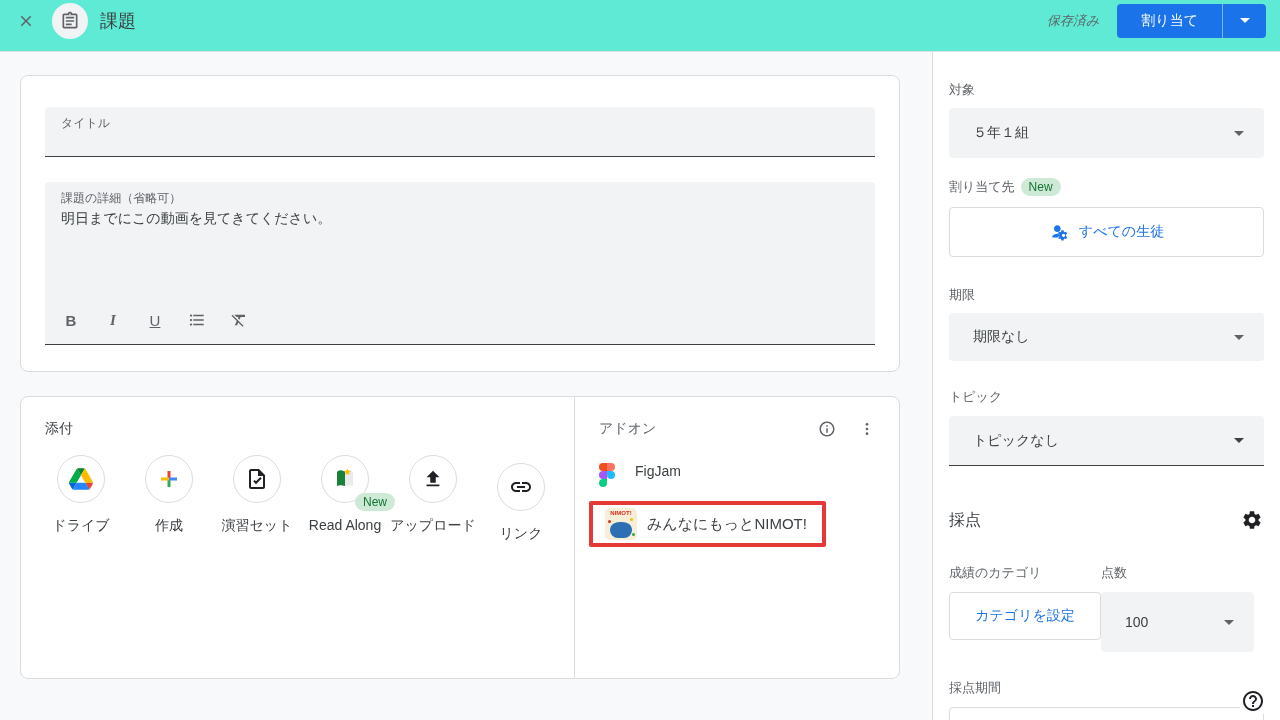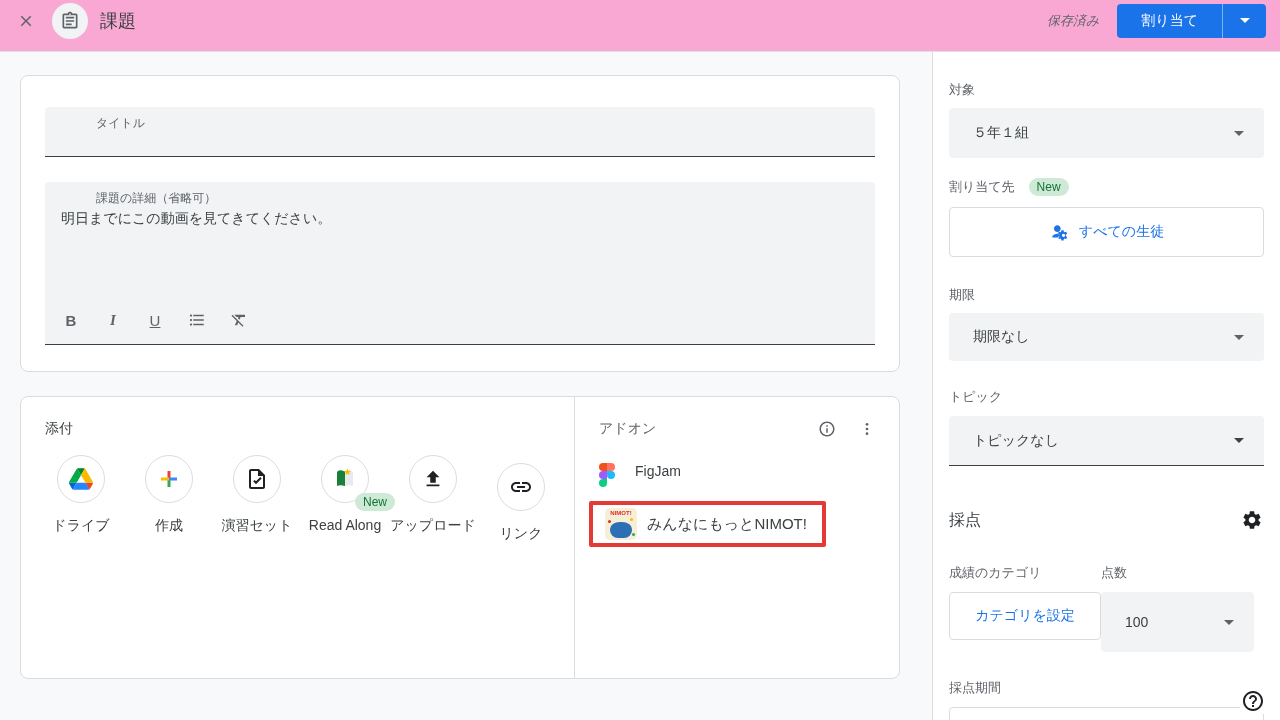--- a/index.html
+++ b/index.html
@@ -1,42 +1,42 @@
 <!DOCTYPE html>
 <html><head>
 <meta charset="utf-8">
 <style>
   * { margin:0; padding:0; box-sizing:border-box; }
   html,body { width:1280px; height:720px; overflow:hidden; }
   body { font-family:"Liberation Sans","DejaVu Sans",sans-serif; color:#3c4043; background:#fff; }
   .app { position:relative; width:1280px; height:720px; background:#fff; }
 
   
-  .header { position:absolute; top:0; left:0; right:0; height:52px; background:#f9a8d4;
+  .header { position:absolute; top:0; left:0; right:0; height:52px; background:#5eead4;
             border-bottom:1px solid #e0e0e0; display:flex; align-items:center; padding:0 14px 10px 14px; }
   .close-btn { width:24px; height:24px; border:none; background:none; cursor:pointer; color:#5f6368; display:flex; align-items:center; justify-content:center; }
   .hdr-icon-circle { width:36px; height:36px; border-radius:50%; background:#f1f3f4; display:flex; align-items:center; justify-content:center; margin-left:14px; }
   .hdr-title { font-size:18px; color:#3c4043; margin-left:12px; }
   .hdr-right { margin-left:auto; display:flex; align-items:center; }
   .saved { font-size:13px; font-style:italic; color:#5f6368; margin-right:18px; }
   .assign-split { display:flex; }
   .assign-main { height:34px; padding:0 24px; background:#1a73e8; color:#fff; font-size:14px; font-weight:500;
                  border:none; border-radius:4px 0 0 4px; cursor:pointer; font-family:inherit; }
   .assign-arrow { height:34px; width:44px; background:#1a73e8; border:none; border-left:1px solid rgba(255,255,255,.45);
                   border-radius:0 4px 4px 0; cursor:pointer; display:flex; align-items:center; justify-content:center; }
   .caret-white { width:0; height:0; border-left:5px solid transparent; border-right:5px solid transparent; border-top:5px solid #fff; }
 
   
   .content { position:absolute; top:52px; left:0; width:932px; bottom:0; background:#f8f9fa; }
   .card { position:absolute; left:20px; width:880px; background:#fff; border:1px solid #dadce0; border-radius:8px; }
   .card-form { top:23px; height:297px; padding:31px 24px 0; }
   .card-attach { top:344px; height:283px; display:flex; }
 
   .field { background:#f1f3f4; border-radius:4px 4px 0 0; border-bottom:1px solid #3c4043; padding:8px 16px; }
-  .field-label { font-size:12px; color:#5f6368; display:block;margin-left:35px; }
+  .field-label { font-size:12px; color:#5f6368; display:block; }
   .field-value { font-size:14px; color:#3c4043; display:block; margin-top:3px; }
   .title-field { height:50px; }
   .desc-field { height:163px; margin-top:25px; display:flex; flex-direction:column; }
   .toolbar { margin-top:auto; display:flex; align-items:center; gap:22px; padding-bottom:6px; }
   .tb-btn { border:none; background:none; cursor:pointer; color:#5f6368; font-size:15px; font-family:inherit;
             width:20px; height:20px; display:flex; align-items:center; justify-content:center; }
   .tb-bold { font-weight:700; }
   .tb-italic { font-style:italic; font-family:"Liberation Serif","DejaVu Serif",serif; font-weight:600; }
   .tb-underline { text-decoration:underline; }
 
@@ -72,21 +72,21 @@
   .sidebar { position:absolute; top:52px; left:932px; width:348px; bottom:0; background:#fff; border-left:1px solid #dadce0;
              padding:29px 16px 0; }
   .side-label { font-size:13px; color:#5f6368; display:block; }
   .select { height:50px; background:#f1f3f4; border-radius:4px; display:flex; align-items:center;
             padding:0 20px 0 24px; cursor:pointer; }
   .select-value { font-size:14px; color:#3c4043; }
   .caret { width:0; height:0; border-left:5px solid transparent; border-right:5px solid transparent; border-top:5px solid #5f6368; margin-left:auto; }
   .select-underlined { border-bottom:1px solid #3c4043; border-radius:4px 4px 0 0; }
   .outline-btn { width:100%; height:50px; background:#fff; border:1px solid #dadce0; border-radius:4px; cursor:pointer;
                  display:flex; align-items:center; justify-content:center; gap:10px; color:#1a73e8; font-size:14px; font-weight:500; font-family:inherit; }
-  .label-row { display:flex; align-items:center; gap:14px; }
+  .label-row { display:flex; align-items:center; gap:6px; }
   .grading-head { display:flex; align-items:center; }
   .grading-title { font-size:16px; color:#3c4043; }
   .grid-2 { display:grid; grid-template-columns:152px 153px; }
   .help-btn { position:absolute; right:14px; bottom:6px; width:26px; height:26px; border:none; background:#fff; cursor:pointer;
               display:flex; align-items:center; justify-content:center; color:#202124; }
 
   svg { display:block; }
 </style>
 </head>
 <body>

